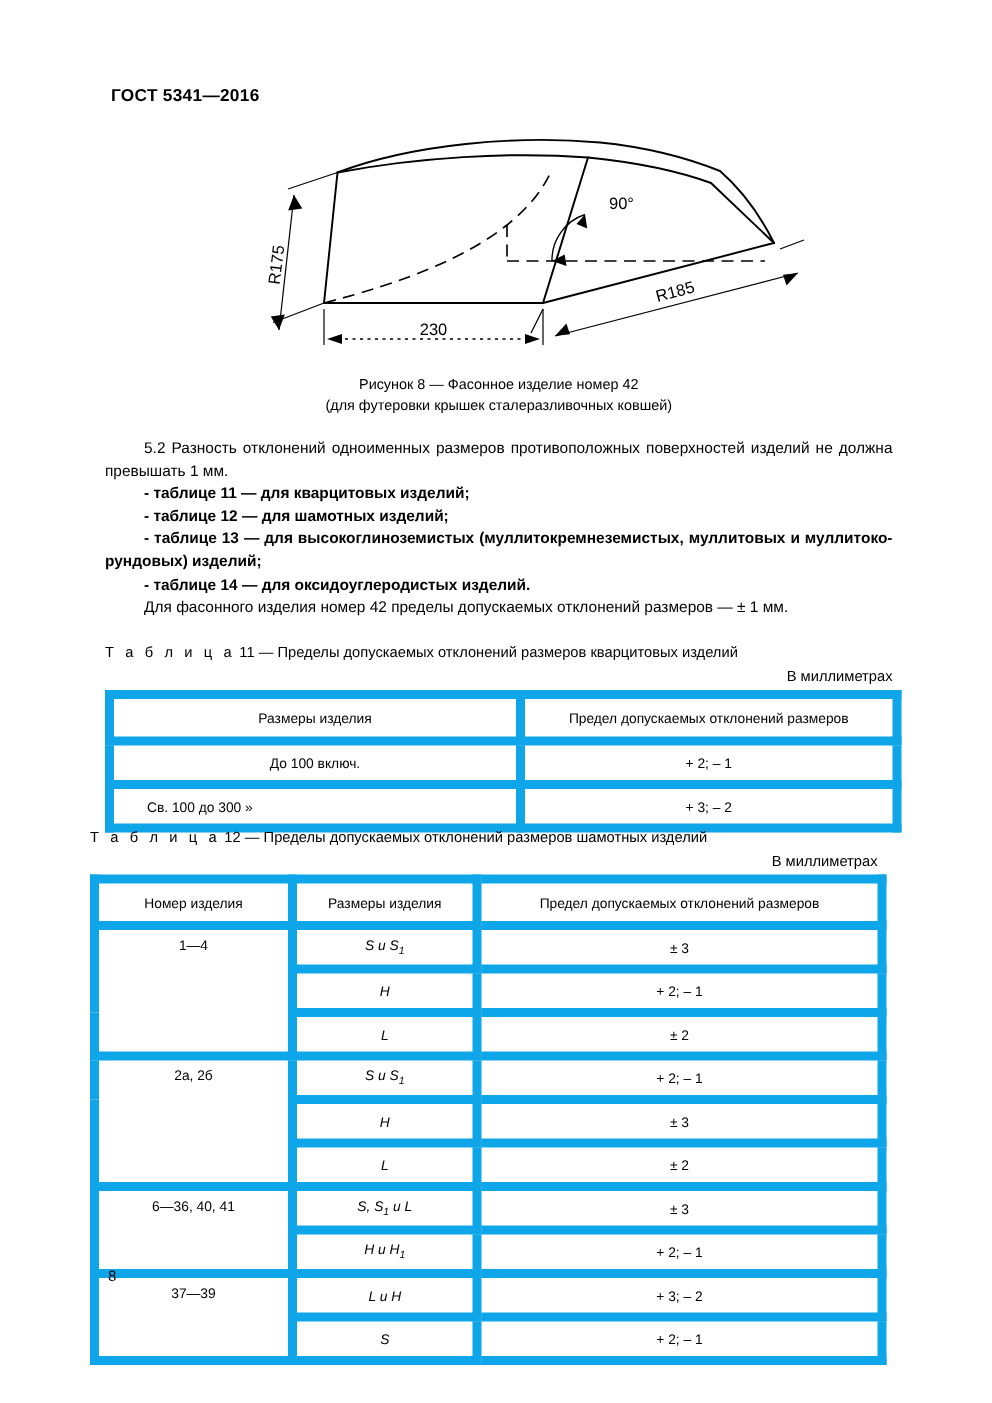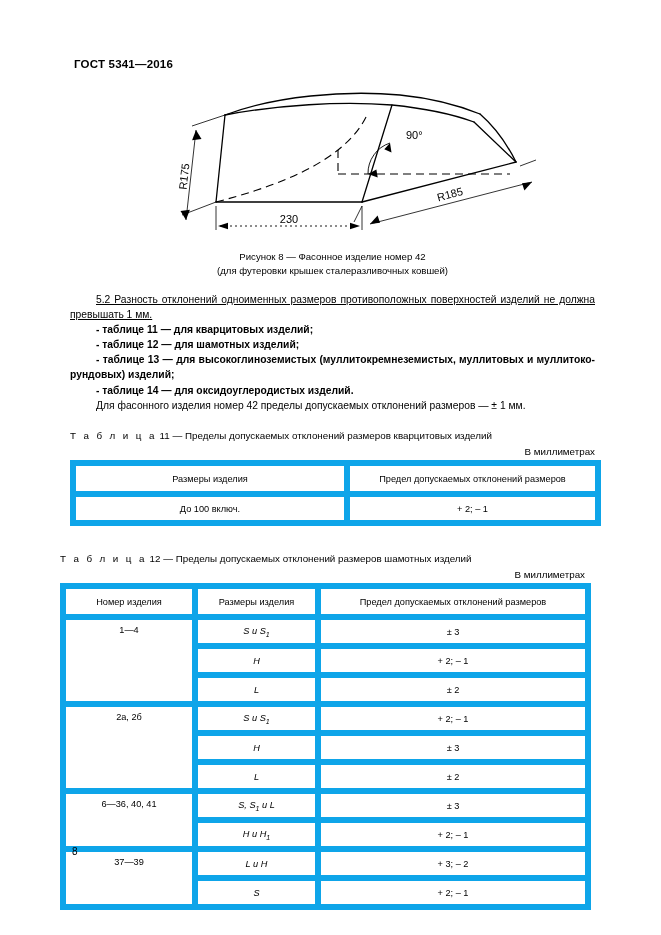--- a/index.html
+++ b/index.html
@@ -59,21 +59,20 @@
     left: 70px;
     top: 292px;
     width: 525px;
     font-size: 10.3px;
     line-height: 15.1px;
   }
   .p-just {
     text-align: justify;
     text-justify: inter-word;
     margin: 0;
-    text-decoration: underline;
   }
   .p-just.indent { text-indent: 26px; }
   .p-plain {
     margin: 0;
     text-indent: 26px;
   }
   .p-dash {
     margin: 0;
     text-indent: 26px;
     font-weight: bold;
@@ -269,20 +268,24 @@
         <tr>
           <th>Размеры изделия</th>
           <th>Предел допускаемых отклонений размеров</th>
         </tr>
       </thead>
       <tbody>
         <tr>
           <td class="center-ish">До 100 включ.</td>
           <td>+ 2; – 1</td>
         </tr>
+        <tr>
+          <td class="left-pad">Св. 100  до 300    »</td>
+          <td>+ 3; – 2</td>
+        </tr>
       </tbody>
     </table>
   </div>
 
   <div id="table12-block">
     <div class="tbl-caption">
       <span class="sp">Т а б л и ц а</span>
       <span>12</span>
       <span>— Пределы допускаемых отклонений размеров шамотных изделий</span>
     </div>

